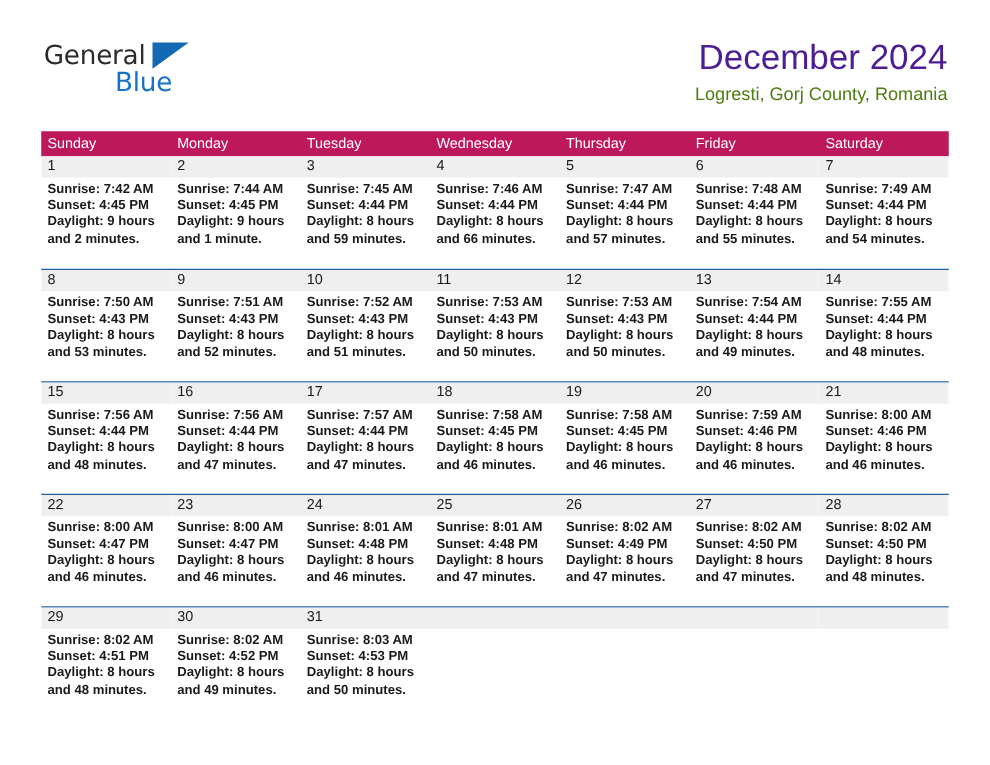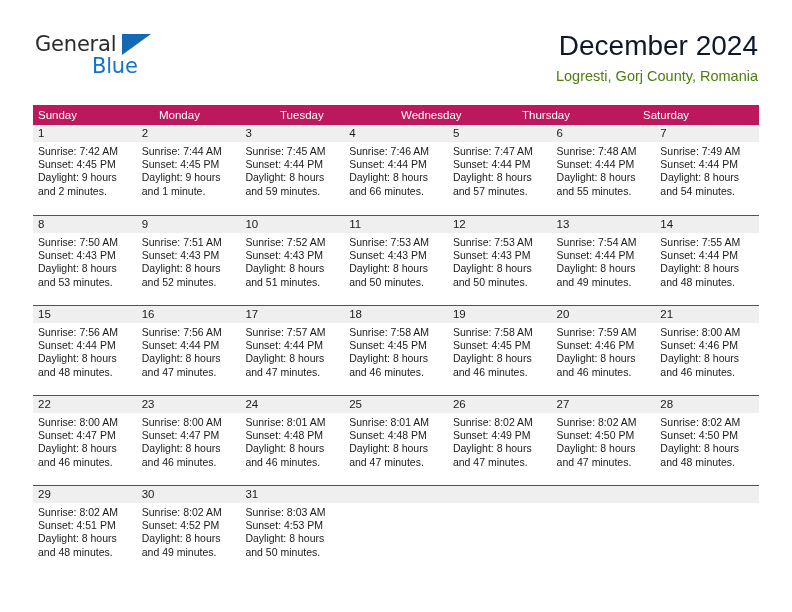--- a/index.html
+++ b/index.html
@@ -70,21 +70,21 @@
 
   .titles {
     position: absolute;
     right: 0;
     top: 0;
     text-align: right;
   }
   .month-title {
     font-size: 28px;
     line-height: 36px;
-    color: #0f172a;
+    color: #4c1d95;
     font-weight: normal;
     white-space: nowrap;
   }
   .location {
     font-size: 14.5px;
     line-height: 20px;
     color: #4d7c0f;
     white-space: nowrap;
     margin-top: 2px;
   }
@@ -137,20 +137,21 @@
     font-size: 11.5px;
     line-height: 17px;
     color: #1a1a1a;
   }
 
   .day-info {
     padding: 3px 5px 0 5px;
     font-size: 10.5px;
     line-height: 13.2px;
     color: #1a1a1a;
+    font-weight: bold;
   }
   .day-info div {
     white-space: nowrap;
   }
 </style>
 </head>
 <body>
 
 <div class="page">
 
@@ -170,20 +171,21 @@
   </div>
 
   <div class="calendar">
 
     <div class="weekday-row">
       <div class="weekday">Sunday</div>
       <div class="weekday">Monday</div>
       <div class="weekday">Tuesday</div>
       <div class="weekday">Wednesday</div>
       <div class="weekday">Thursday</div>
+      <div class="weekday">Friday</div>
       <div class="weekday">Saturday</div>
     </div>
 
     <div class="week-row first">
       <div class="day-cell">
         <div class="day-number">1</div>
         <div class="day-info">
           <div>Sunrise: 7:42 AM</div>
           <div>Sunset: 4:45 PM</div>
           <div>Daylight: 9 hours</div>

